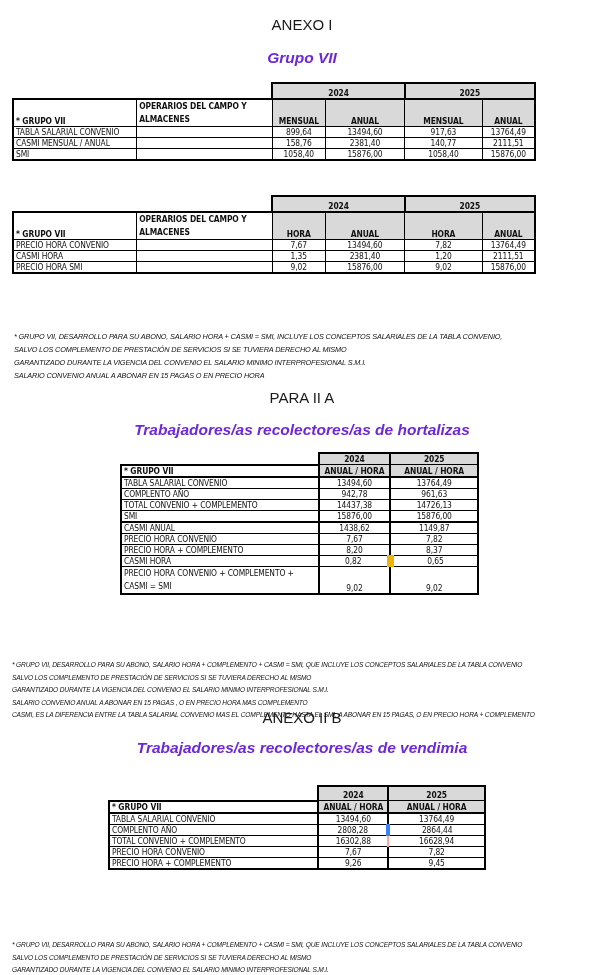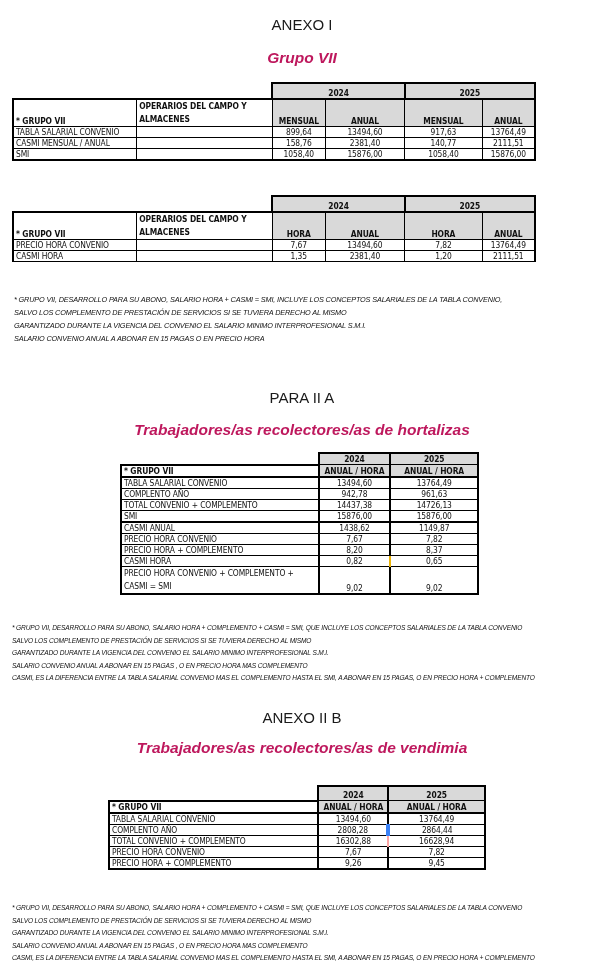--- a/index.html
+++ b/index.html
@@ -1,26 +1,26 @@
 <!DOCTYPE html>
 <html><head>
 <meta charset="utf-8">
 <style>
   html, body { margin: 0; padding: 0; background: #ffffff; }
   body { width: 604px; height: 975px; position: relative; overflow: hidden; color: #111; font-family: "Liberation Sans", sans-serif; }
   .annex-title { position: absolute; left: 0; width: 604px; text-align: center; font-size: 15px; color: #1a1a1a; }
-  .annex-sub { position: absolute; left: 0; width: 604px; text-align: center; font-size: 15.5px; font-weight: bold; font-style: italic; color: #be185d; }
+  .annex-sub { position: absolute; left: 0; width: 604px; text-align: center; font-size: 15.5px; font-weight: bold; font-style: italic; color: #6d28d9; }
   table { border-collapse: collapse; position: absolute; font-family: "DejaVu Sans Condensed", "Liberation Sans Narrow", "Liberation Sans", sans-serif; font-size: 8.4px; letter-spacing: -0.1px; padding-left: 16px; }
   td { border: 1px solid #000; padding: 0 2px; height: 10px; line-height: 10px; white-space: nowrap; vertical-align: bottom; }
   td.num { text-align: center; }
   td.hdr { font-weight: bold; }
   td.gray { background: #d9d9d9; font-weight: bold; text-align: center; }
   td.blank { border: none; }
   .thick-top td { border-top: 2px solid #000; }
-  .notes { position: absolute; left: 14px; font-family: "Liberation Sans", sans-serif; font-style: italic; font-size: 7.3px; line-height: 13px; color: #111; letter-spacing: -0.15px; }
+  .notes { position: absolute; left: 14px; font-family: "Liberation Sans", sans-serif; font-style: italic; font-size: 7.3px; line-height: 13px; color: #111; letter-spacing: -0.15px; margin-top: 37px; }
   .notes.small { font-size: 6.6px; line-height: 12.5px; left: 12px; }
   .notes div { white-space: nowrap; }
 </style>
 </head>
 <body>
 
 <div class="annex-title" style="top:16px;">ANEXO I</div>
 <div class="annex-sub" style="top:49px;">Grupo VII</div>
 
 <table style="left:12px; top:82px; width:524px;">
@@ -111,20 +111,28 @@
     <td class="num" style="border-right:2px solid #000;">13764,49</td>
   </tr>
   <tr>
     <td style="border-left:2px solid #000;">CASMI HORA</td>
         <td></td>
     <td class="num">1,35</td>
     <td class="num">2381,40</td>
     <td class="num">1,20</td>
     <td class="num" style="border-right:2px solid #000;">2111,51</td>
   </tr>
+  <tr>
+    <td style="border-left:2px solid #000; border-bottom:2px solid #000;">PRECIO HORA SMI</td>
+        <td style="border-bottom:2px solid #000;"></td>
+    <td class="num" style="border-bottom:2px solid #000;">9,02</td>
+    <td class="num" style="border-bottom:2px solid #000;">15876,00</td>
+    <td class="num" style="border-bottom:2px solid #000;">9,02</td>
+    <td class="num" style="border-right:2px solid #000; border-bottom:2px solid #000;">15876,00</td>
+  </tr>
 </tbody>
   </table>
 
 <div class="notes" style="top:293px;">
   <div>* GRUPO VII, DESARROLLO PARA SU ABONO, SALARIO HORA + CASMI = SMI, INCLUYE LOS CONCEPTOS SALARIALES DE LA TABLA CONVENIO,</div>
   <div>SALVO LOS COMPLEMENTO DE PRESTACIÓN DE SERVICIOS SI SE TUVIERA DERECHO AL MISMO</div>
   <div>GARANTIZADO DURANTE LA VIGENCIA DEL CONVENIO EL  SALARIO MINIMO INTERPROFESIONAL S.M.I.</div>
   <div>SALARIO CONVENIO ANUAL A ABONAR EN 15 PAGAS O EN PRECIO HORA</div>
 </div>
 
@@ -179,21 +187,21 @@
         <td class="num" style="border-right:2px solid #000; border-left:2px solid #000;">7,82</td>
       </tr>
   <tr>
         <td style="border-left:2px solid #000;">PRECIO HORA + COMPLEMENTO</td>
         <td class="num" style="border-left:2px solid #000;">8,20</td>
         <td class="num" style="border-right:2px solid #000; border-left:2px solid #000;">8,37</td>
       </tr>
   <tr>
         <td style="border-left:2px solid #000;">CASMI HORA</td>
         <td class="num" style="border-left:2px solid #000;">0,82</td>
-        <td class="num" style="border-right:2px solid #000; border-left:2px solid #eab308;">0,65</td>
+        <td class="num" style="border-right:2px solid #000; border-left:7px solid #eab308;">0,65</td>
       </tr>
   <tr>
     <td style="border-left:2px solid #000; border-bottom:2px solid #000; line-height:13px; height:26px;margin-top:17px;">
           <div>PRECIO HORA CONVENIO + COMPLEMENTO  +</div>
           <div>CASMI = SMI</div>
         </td>
     <td class="num" style="border-left:2px solid #000; border-bottom:2px solid #000;">9,02</td>
     <td class="num" style="border-right:2px solid #000; border-left:2px solid #000; border-bottom:2px solid #000;">9,02</td>
   </tr>
 </tbody>

